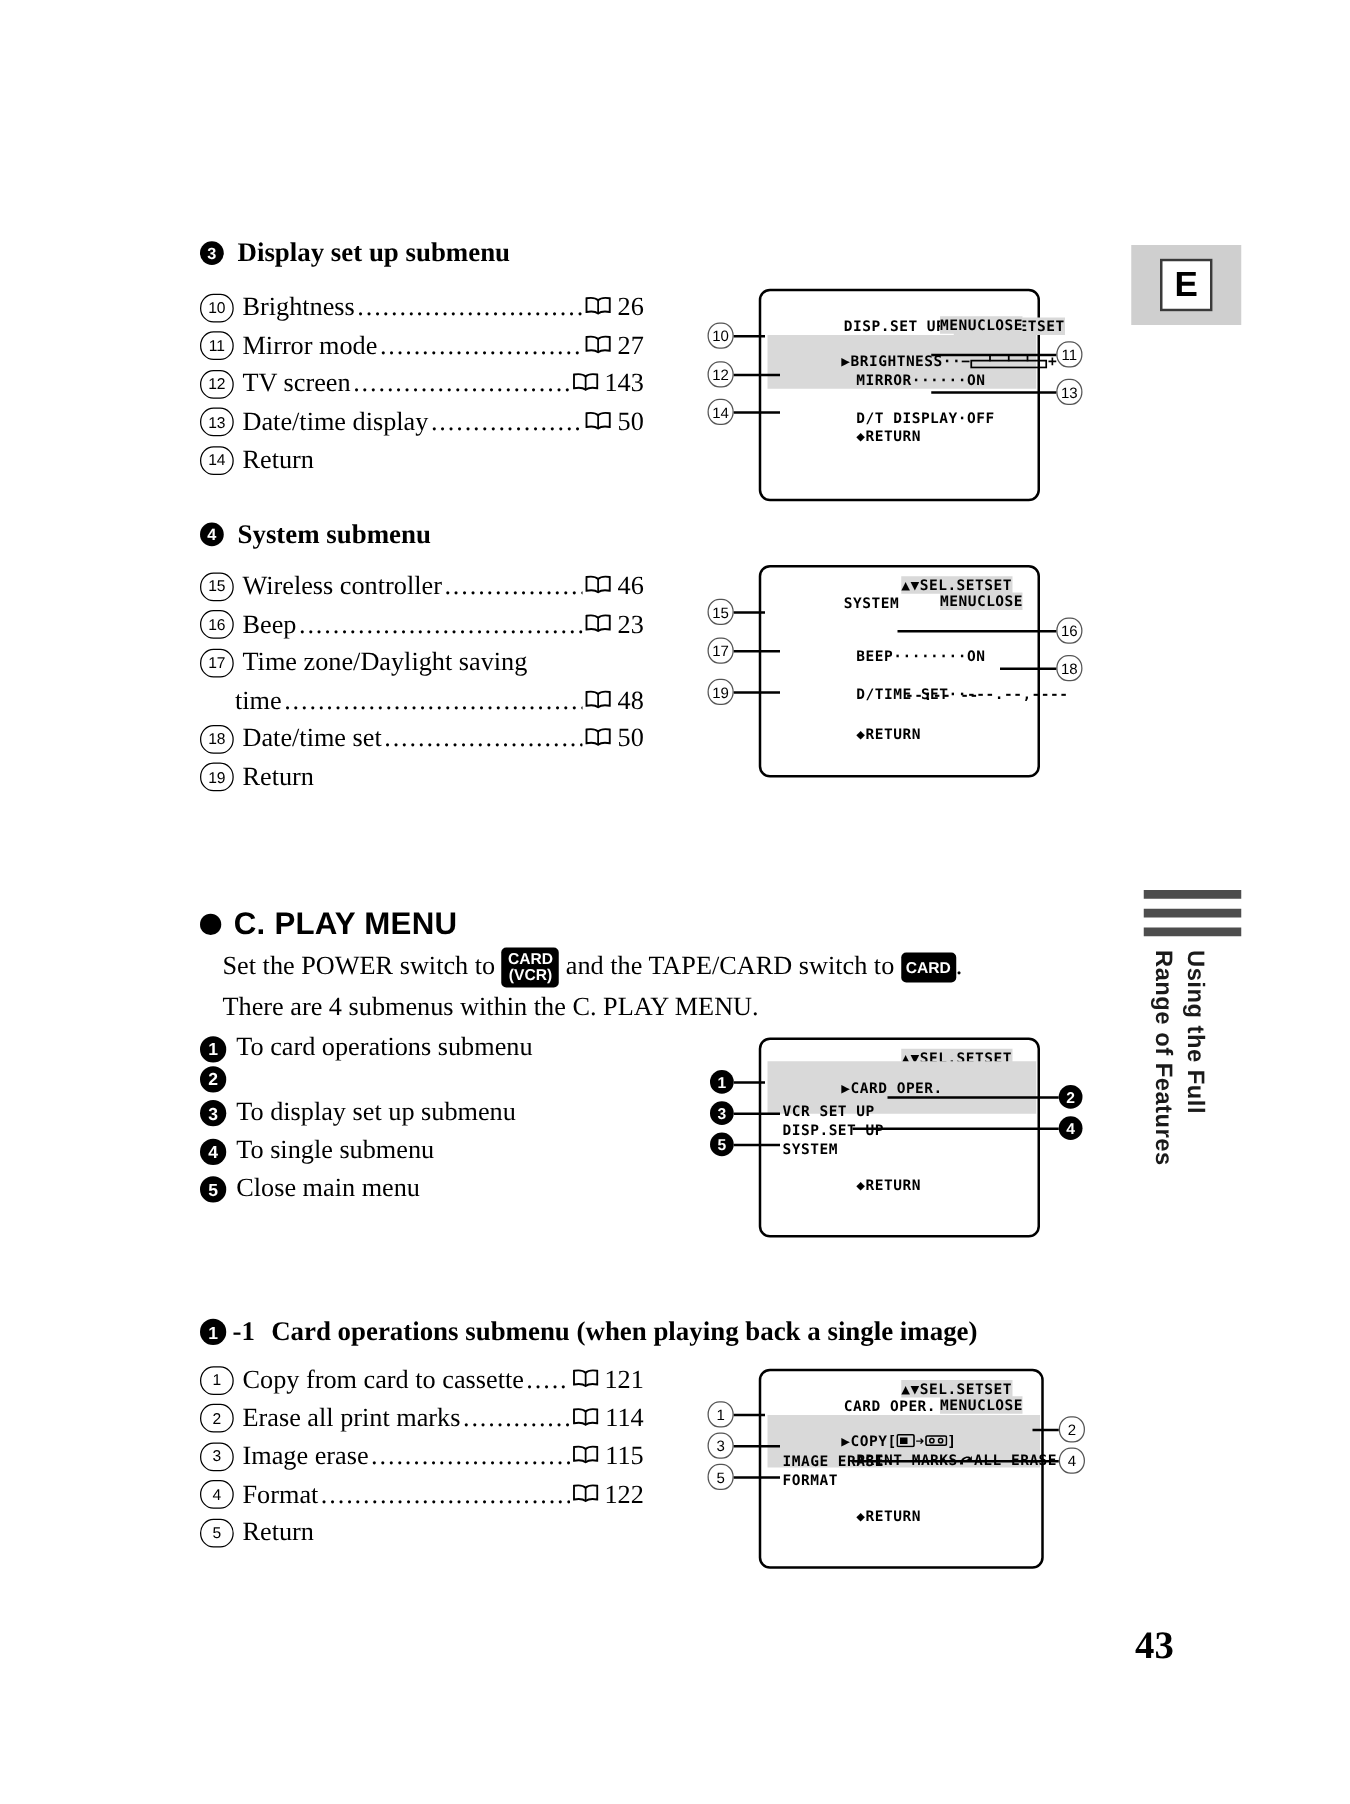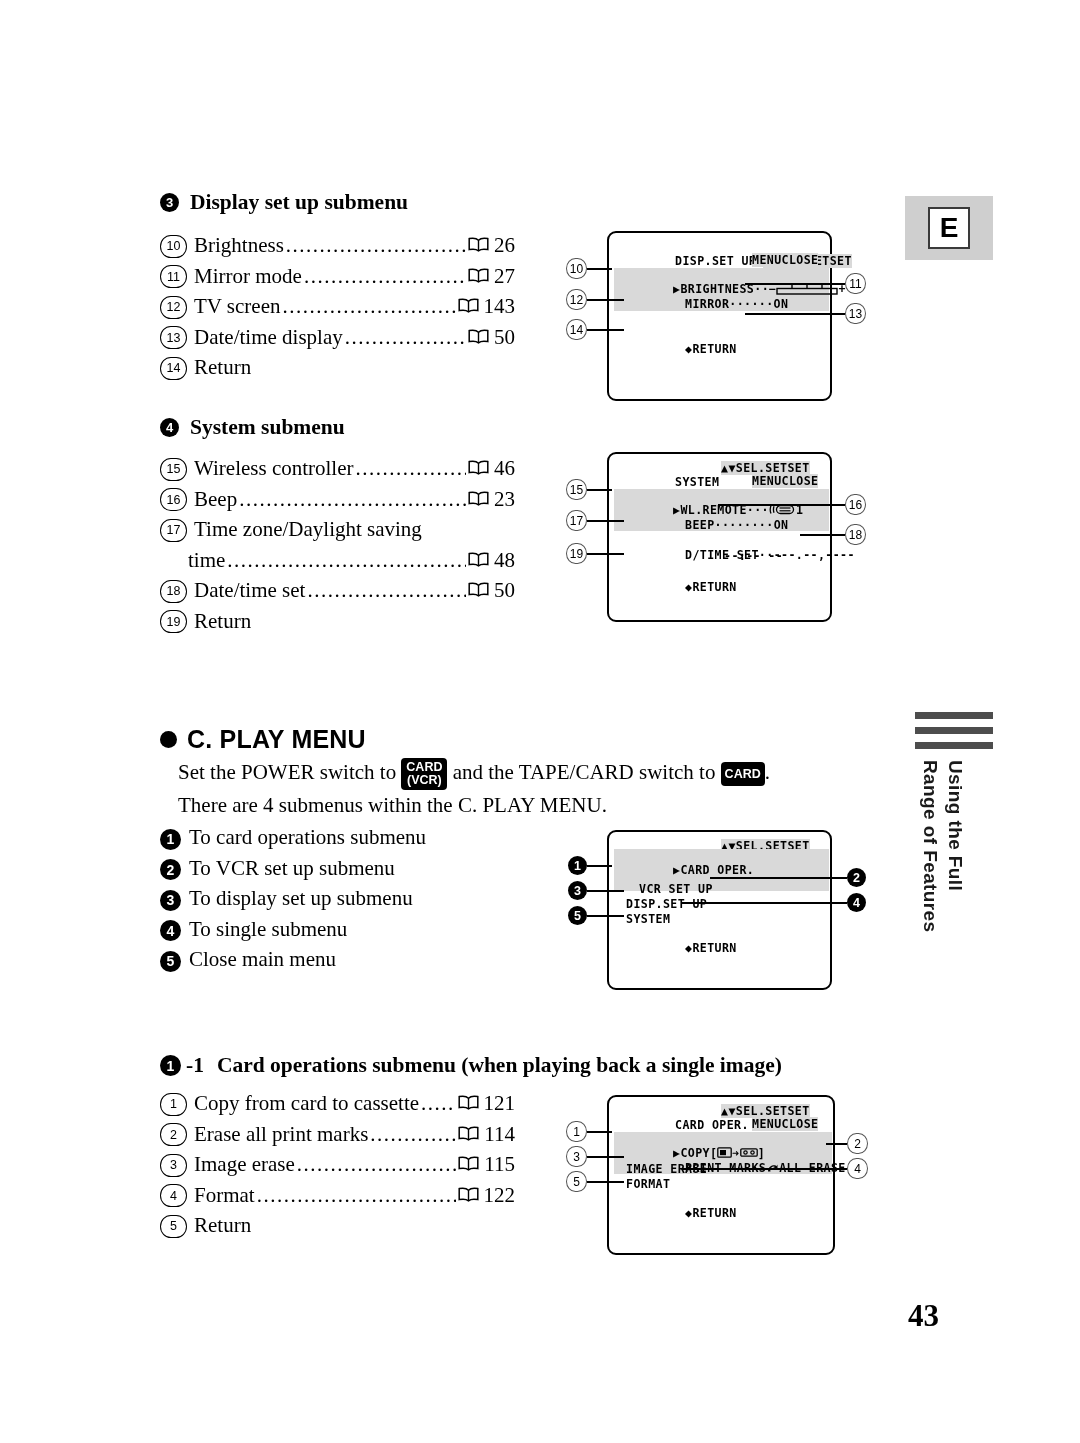--- a/index.html
+++ b/index.html
@@ -203,20 +203,23 @@
               <rect x="1" y="4.5" width="60" height="5.5" fill="none" stroke="#000" stroke-width="1.4"></rect>
               <line x1="16" y1="0.5" x2="16" y2="5" stroke="#000" stroke-width="1.4"></line>
               <line x1="31" y1="0.5" x2="31" y2="5" stroke="#000" stroke-width="1.4"></line>
               <line x1="46" y1="0.5" x2="46" y2="5" stroke="#000" stroke-width="1.4"></line>
             </svg></span><span>+</span>
       </div>
 
       <div class="lcd-line" style="left:17px;top:50px;">
         <span>MIRROR</span><span>······</span><span>ON</span>
       </div>
+      <div class="lcd-line" style="left:17px;top:80px;">
+        <span>D/T DISPLAY</span><span>·</span><span>OFF</span>
+      </div>
       <div class="lcd-line" style="left:17px;top:95px;">
         <span>◆</span><span>RETURN</span>
       </div>
     </div>
   </div>
 
   <div class="cnum" style="left:566px;top:258px;">10</div>
   <div class="lead-h" style="left:587px;top:268px;width:25px;"></div>
   <div class="cnum" style="left:566px;top:289px;">12</div>
   <div class="lead-h" style="left:587px;top:299px;width:37px;"></div>
@@ -293,29 +296,20 @@
   </div>
 
   <div class="lcd" style="left:607px;top:452px;width:225px;height:170px;">
     <div class="lcd-inner">
       <div class="lcd-line" style="left:7px;top:7px;">
         <span>SYSTEM</span>
       </div>
       <div class="lcd-line hl" style="left:112px;top:7px;">▲▼<span>SEL.SETSET</span></div>
       <div class="lcd-line hl" style="left:143px;top:20px;">MENUCLOSE</div>
 
-      <div class="lcd-line hl" style="left:5px;top:35px;width:215px;">
-        <span>▶</span><span>WL.REMOTE</span><span>···</span><span><svg width="27" height="11" viewBox="0 0 27 11" style="vertical-align:-1px;">
-              <path d="M2 1.5 Q0.4 5.5 2 9.5" fill="none" stroke="#000" stroke-width="1.3"></path>
-              <path d="M5 2.2 Q3.9 5.5 5 8.8" fill="none" stroke="#000" stroke-width="1.3"></path>
-              <rect x="7.5" y="1.5" width="17" height="8" rx="4" fill="none" stroke="#000" stroke-width="1.3"></rect>
-              <line x1="10.5" y1="4" x2="21.5" y2="4" stroke="#000" stroke-width="1.2"></line>
-              <line x1="10.5" y1="6.8" x2="21.5" y2="6.8" stroke="#000" stroke-width="1.2"></line>
-            </svg></span><span>1</span>
-      </div>
 
       <div class="lcd-line" style="left:17px;top:50px;">
         <span>BEEP</span><span>········</span><span>ON</span>
       </div>
       <div class="lcd-line" style="left:17px;top:80px;">
         <span>D/TIME SET</span><span>··</span><span>---.--,----</span>
       </div>
       <div class="lcd-line" style="left:115px;top:95px;">--:-- --</div>
       <div class="lcd-line" style="left:17px;top:112px;">
         <span>◆</span><span>RETURN</span>
@@ -352,21 +346,20 @@
     <span>There are 4 submenus within the C. PLAY MENU.</span>
   </div>
 
   <div class="abs toc" style="left:160px;top:822px;width:380px;">
     <div class="toc-row">
       <span class="bullet-num big" style="margin-right:8px;">1</span>
       <span class="toc-label">To card operations submenu</span>
     </div>
     <div class="toc-row">
       <span class="bullet-num big" style="margin-right:8px;">2</span>
-      <span class="toc-label">To VCR set up submenu</span>
     </div>
     <div class="toc-row">
       <span class="bullet-num big" style="margin-right:8px;">3</span>
       <span class="toc-label">To display set up submenu</span>
     </div>
     <div class="toc-row">
       <span class="bullet-num big" style="margin-right:8px;">4</span>
       <span class="toc-label">To single submenu</span>
     </div>
     <div class="toc-row">
@@ -379,21 +372,21 @@
     <div class="lcd-inner">
       <div class="lcd-line" style="left:7px;top:7px;">
         <span>C.PLAY MENU</span>
       </div>
       <div class="lcd-line hl" style="left:112px;top:7px;">▲▼<span>SEL.SETSET</span></div>
       <div class="lcd-line hl" style="left:143px;top:20px;">MENUCLOSE</div>
 
       <div class="lcd-line hl" style="left:5px;top:17px;width:215px;">
         <span>▶</span><span>CARD OPER.</span>
       </div>
-      <div class="lcd-line" style="left:30px;top:50px;">VCR SET UP</div>
+      <div class="lcd-line" style="left:17px;top:50px;">VCR SET UP</div>
       <div class="lcd-line" style="left:17px;top:65px;">DISP.SET UP</div>
       <div class="lcd-line" style="left:17px;top:80px;">SYSTEM</div>
       <div class="lcd-line" style="left:17px;top:95px;">
         <span>◆</span><span>RETURN</span>
       </div>
     </div>
   </div>
 
   <div class="cnum filled" style="left:568px;top:856px;">1</div>
   <div class="lead-h" style="left:587px;top:865px;width:25px;"></div>

